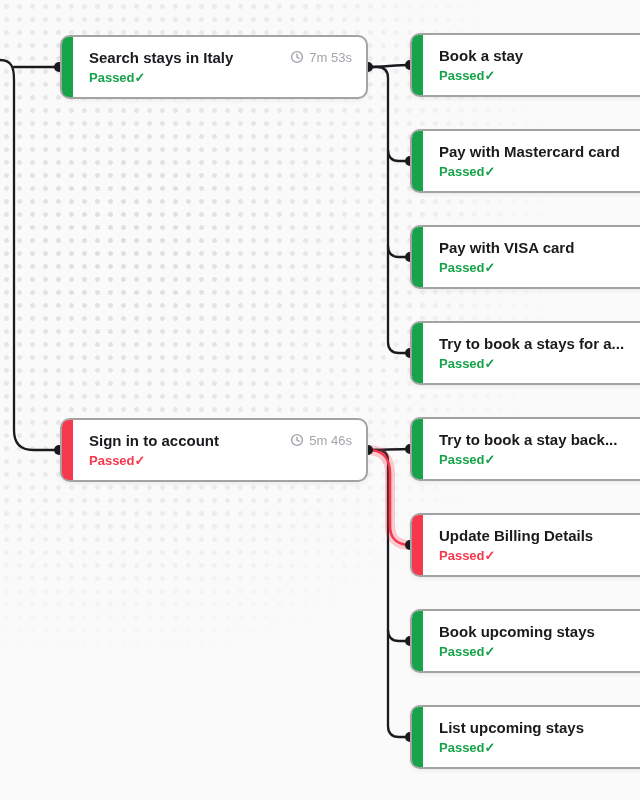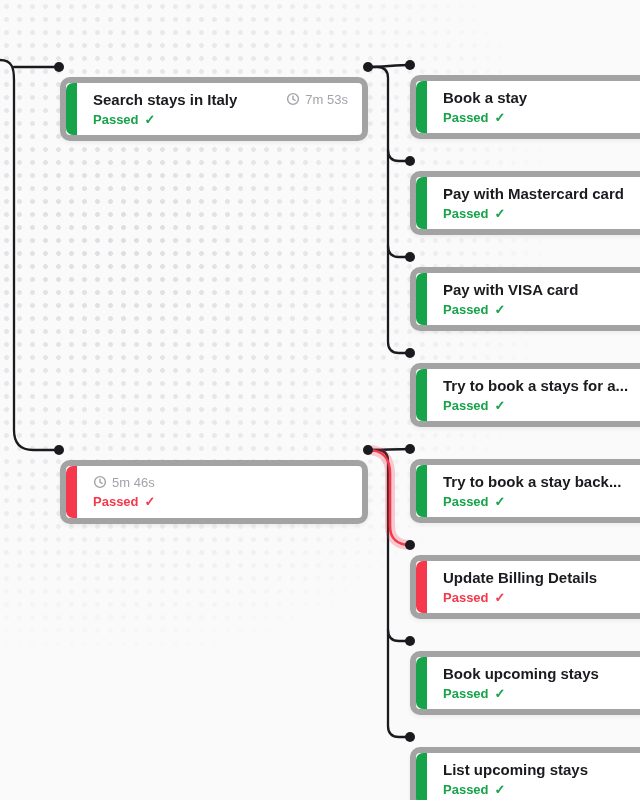--- a/index.html
+++ b/index.html
@@ -16,26 +16,25 @@
     background-image: radial-gradient(circle, #dcdce0 2.1px, transparent 2.7px);
     background-size: 13px 13px;
     -webkit-mask-image: radial-gradient(ellipse 540px 520px at 120px 240px, rgba(0,0,0,0.95), rgba(0,0,0,0.45) 55%, transparent 82%);
     mask-image: radial-gradient(ellipse 540px 520px at 120px 240px, rgba(0,0,0,0.95), rgba(0,0,0,0.45) 55%, transparent 82%);
   }
   svg.edges { position:absolute; left:0; top:0; }
 
   .node {
     position:absolute;
     background:#ffffff;
-    border:6px solid #a3a3a3;
+    border:2px solid #a3a3a3;
     border-radius:10px;
     box-shadow:0 2px 4px rgba(0,0,0,0.06);
     display:flex;
     cursor:pointer;
-    margin-top:42px;
   }
   .bar {
     position:absolute; left:0; top:0; bottom:0; width:11px;
     border-radius:7px 0 0 7px;
   }
   .node.green .bar { background:#16a34a; }
   .node.red .bar   { background:#f5384b; }
   .content {
     margin-left:27px;
     padding:9px 14px 9px 0;
@@ -45,21 +44,21 @@
   .row1 { display:flex; align-items:center; justify-content:space-between; gap:10px; }
   .title {
     font-size:15px; font-weight:700; color:#1b1b1f;
     white-space:nowrap; overflow:hidden;
   }
   .duration {
     display:flex; gap:5px;
     color:#a3a3ab; font-size:13px; font-weight:500; white-space:nowrap;
   }
   .status {
-    display:flex; align-items:center; gap:6px;
+    display:flex; align-items:center; 
     font-size:13px; font-weight:600;
   }
   .node.green .status { color:#16a34a; }
   .node.red .status   { color:#f5384b; }
   .check { font-weight:700; font-size:13px; }
 </style>
 </head>
 <body>
 
 <div class="canvas">
@@ -115,20 +114,21 @@
         <span>Passed</span>
         <span class="check">✓</span>
       </div>
     </div>
   </div>
 
   <div class="node parent red" style="left:60px;top:418px;width:308px;height:64px">
     <span class="bar"></span>
     <div class="content">
       <div class="row1">
+        <span class="title">Sign in to account</span>
         <span class="duration">
           <svg width="14" height="14" viewBox="0 0 14 14">
               <circle cx="7" cy="7" r="5.4" fill="none" stroke="currentColor" stroke-width="1.4"></circle>
               <path d="M7 4.1 L7 7 L9.1 8.3" fill="none" stroke="currentColor" stroke-width="1.4" stroke-linecap="round"></path>
             </svg>
           <span>5m 46s</span>
         </span>
       </div>
       <div class="status">
         <span>Passed</span>

